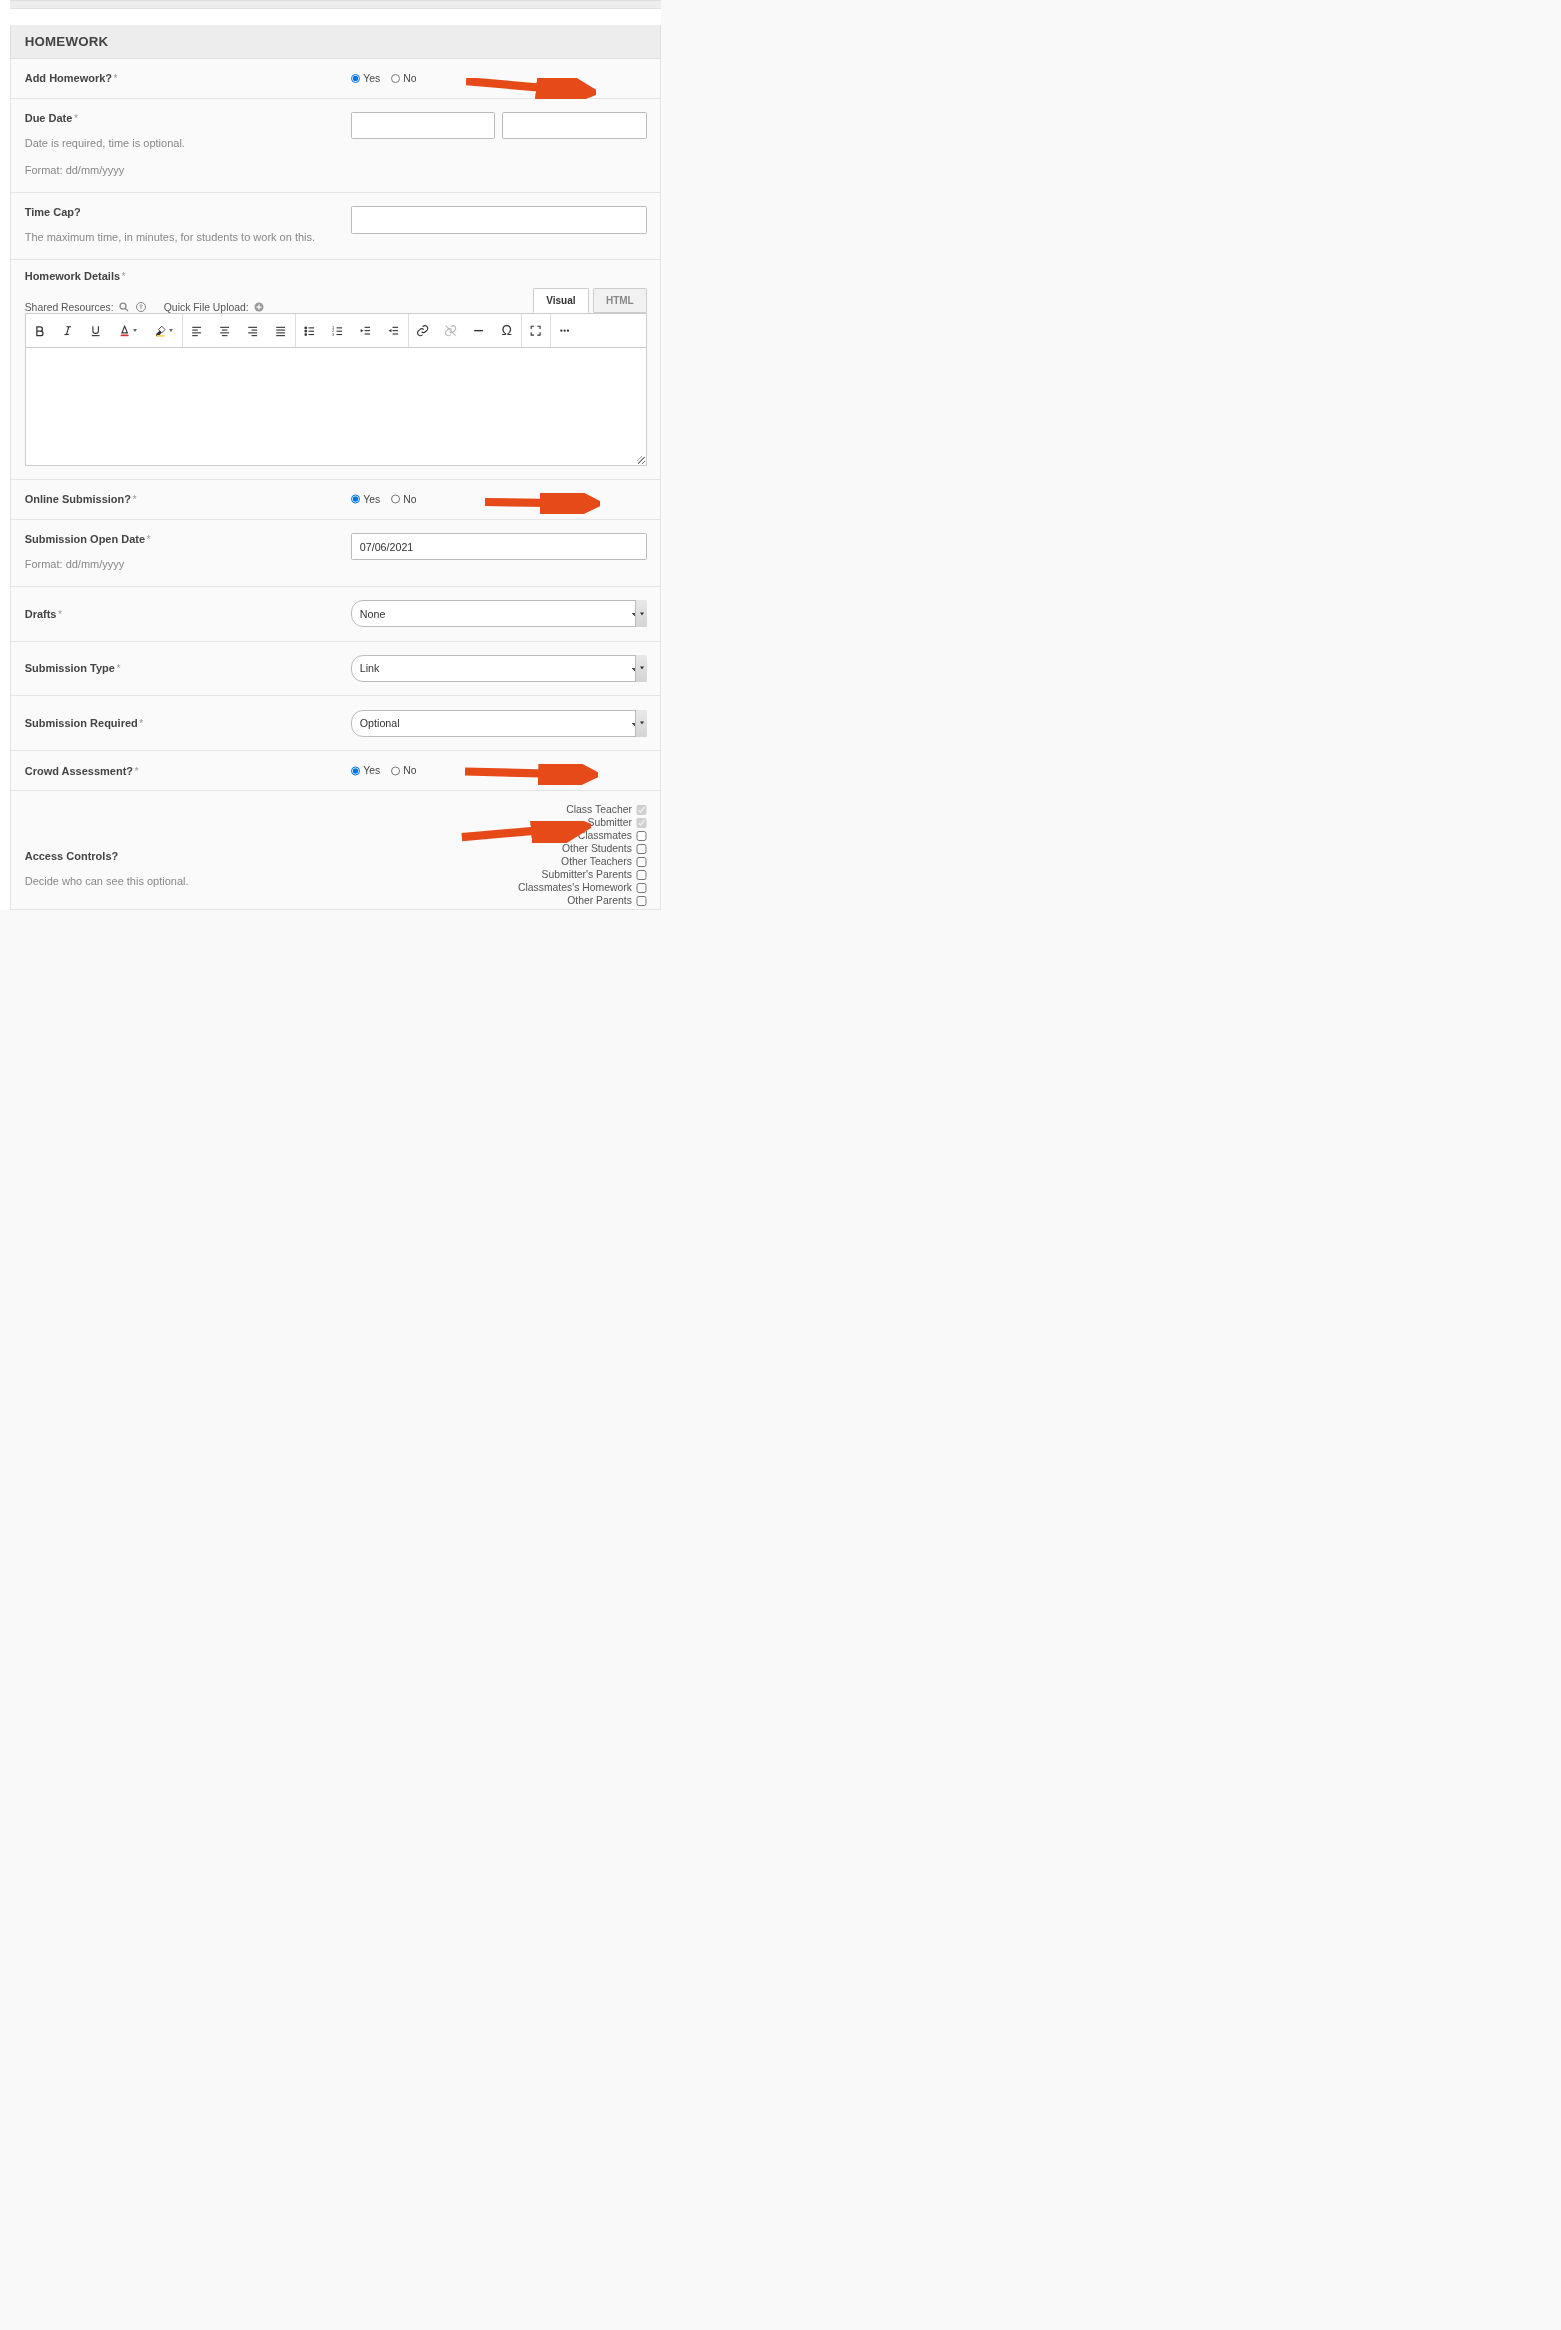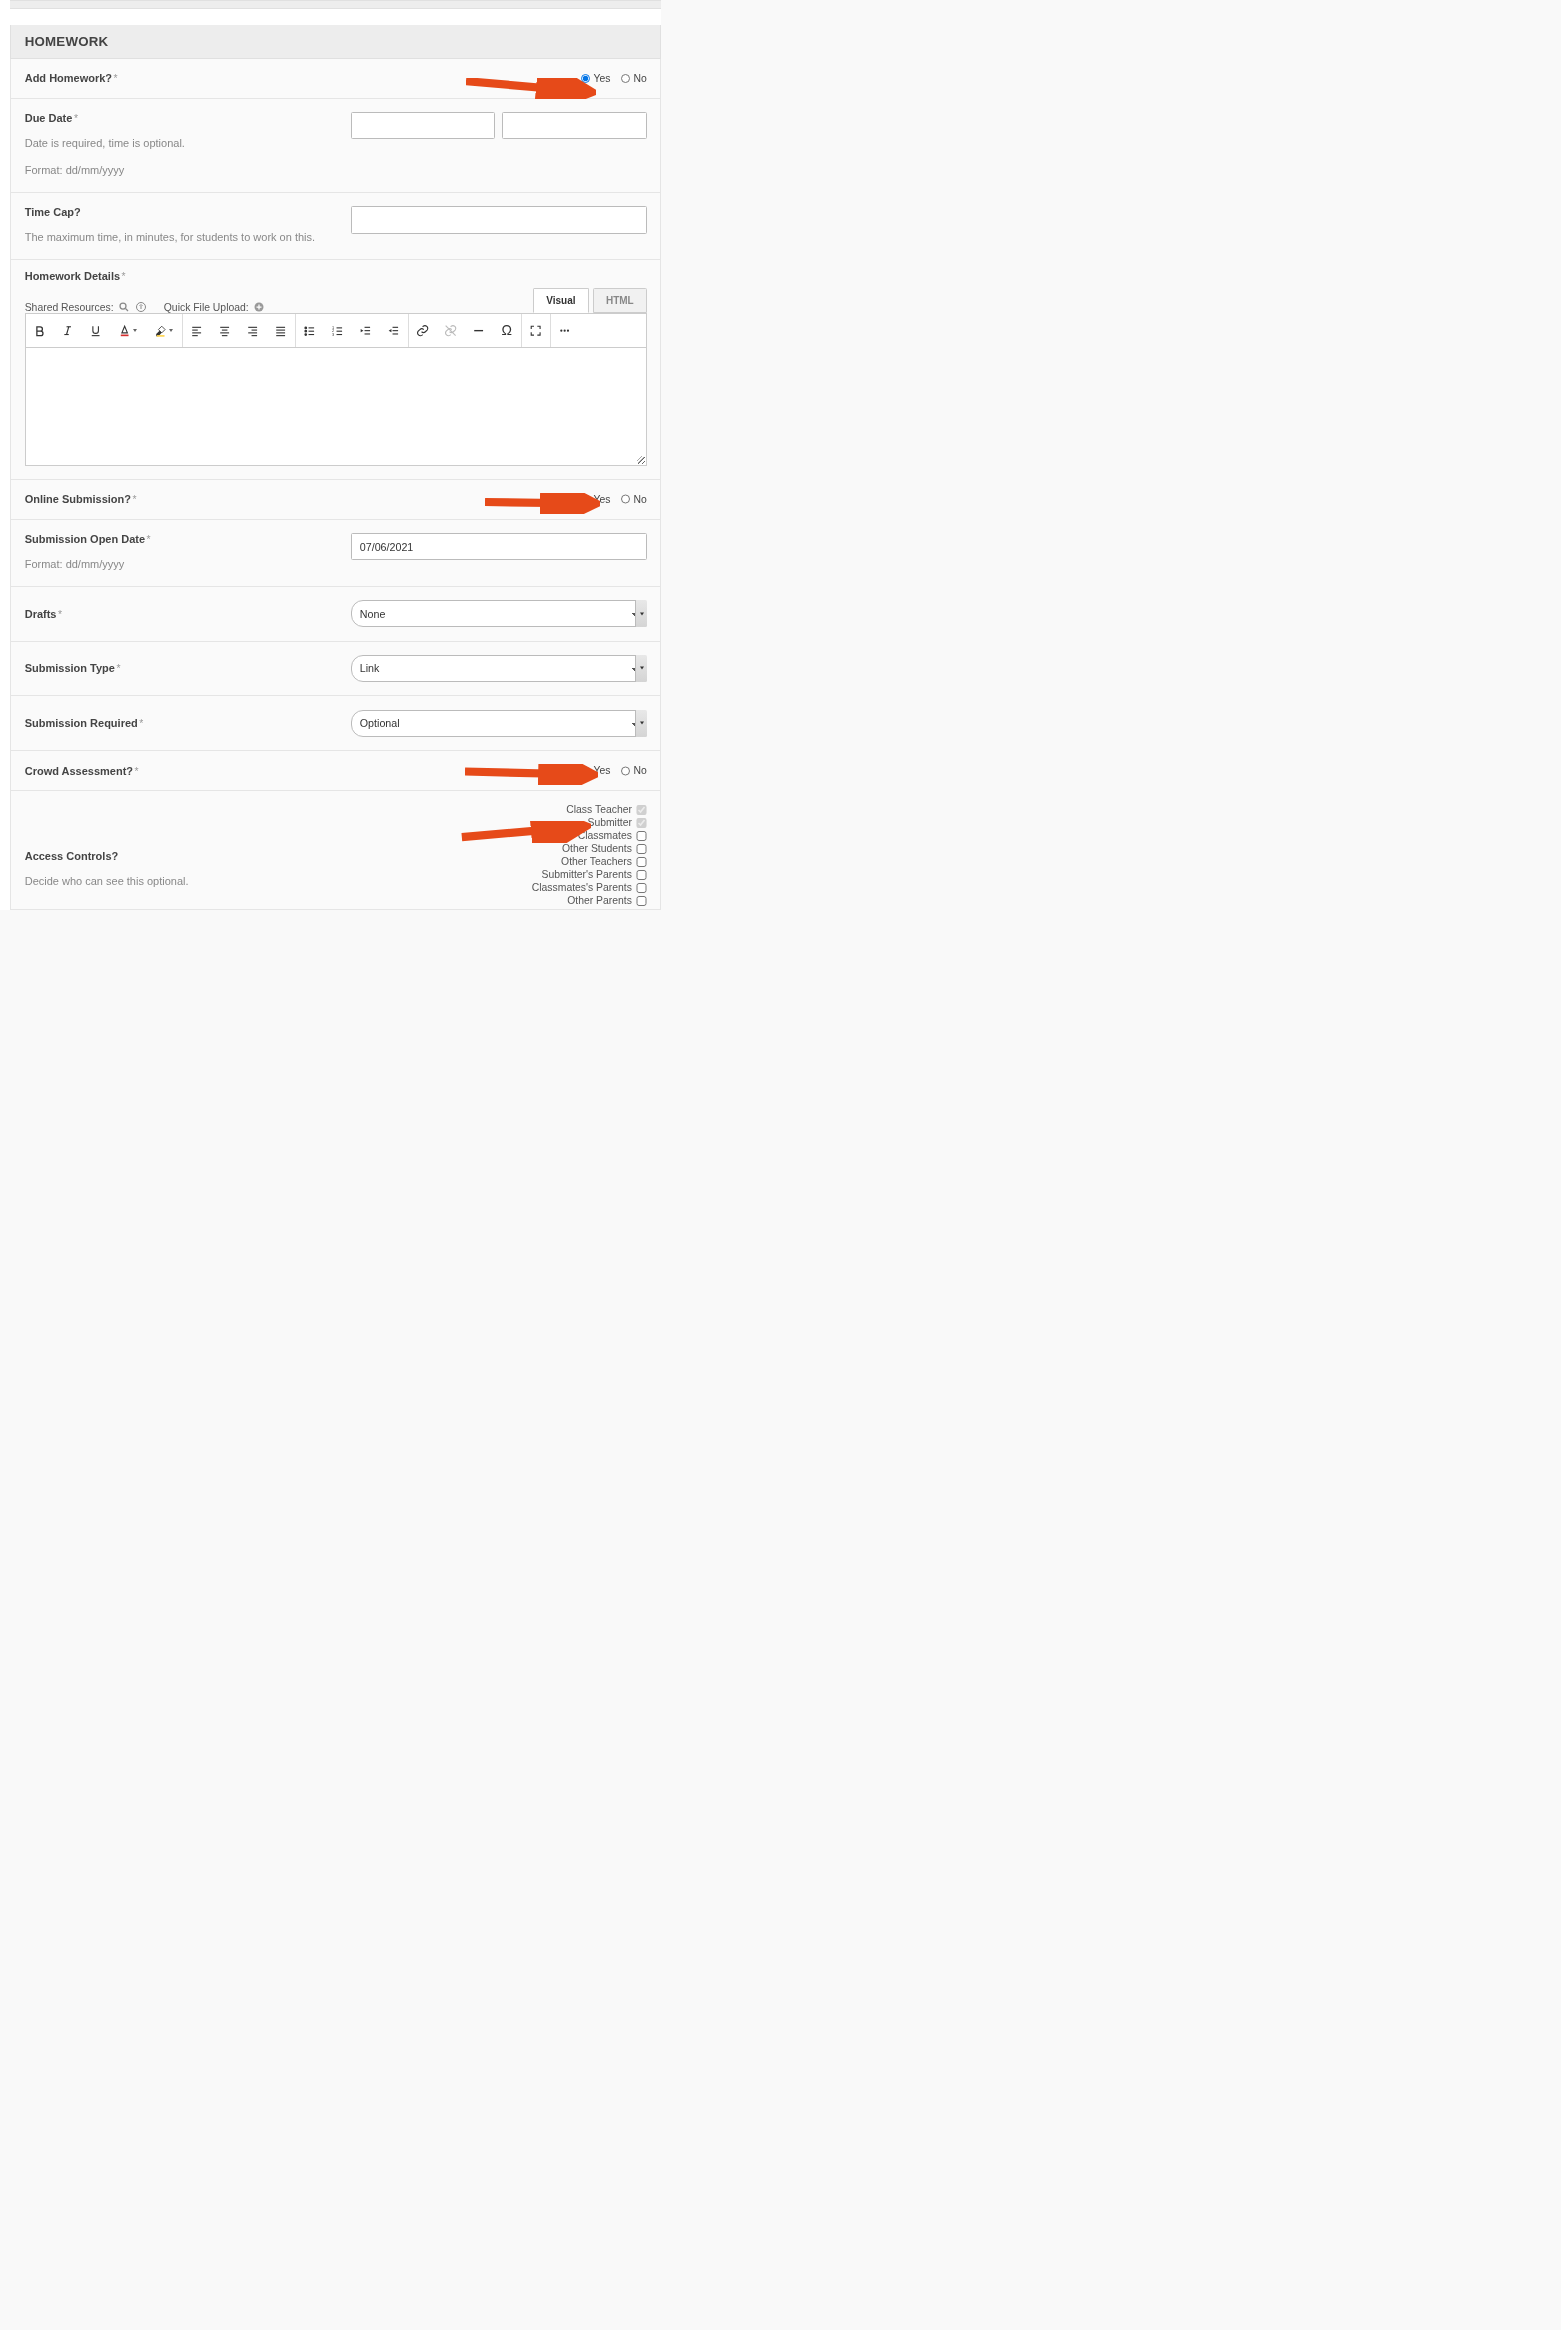--- a/index.html
+++ b/index.html
@@ -67,21 +67,21 @@
     color: #888;
     margin-top: 12px;
     line-height: 1.4;
   }
   .field-input-block {
     flex: 1;
     display: flex;
     gap: 7.4px;
     align-items: center;
   }
-  .field-input-block.right { justify-content: flex-end; }
+  .field-input-block.right { }
   input[type="text"], input[type="number"], textarea, select {
     width: 100%;
     padding: 6.7px 8.1px;
     border: 0.7px solid #bbb;
     border-radius: 1.5px;
     font-size: 10.7px;
     font-family: inherit;
     background: #fff;
     color: #333;
   }
@@ -577,21 +577,21 @@
           </label>
           <label class="check-item">
             <span>Other Teachers</span>
             <input type="checkbox" style="">
           </label>
           <label class="check-item">
             <span>Submitter's Parents</span>
             <input type="checkbox" style="">
           </label>
           <label class="check-item">
-            <span>Classmates's Parents</span>
+            <span>Classmates's Homework</span>
             <input type="checkbox" style="">
           </label>
           <label class="check-item">
             <span>Other Parents</span>
             <input type="checkbox" style="">
           </label>
         </div>
     </div>
     <div class="arrow" style="left:450px; top:30px;">
       <svg width="130" height="22" viewBox="0 0 175 30">

